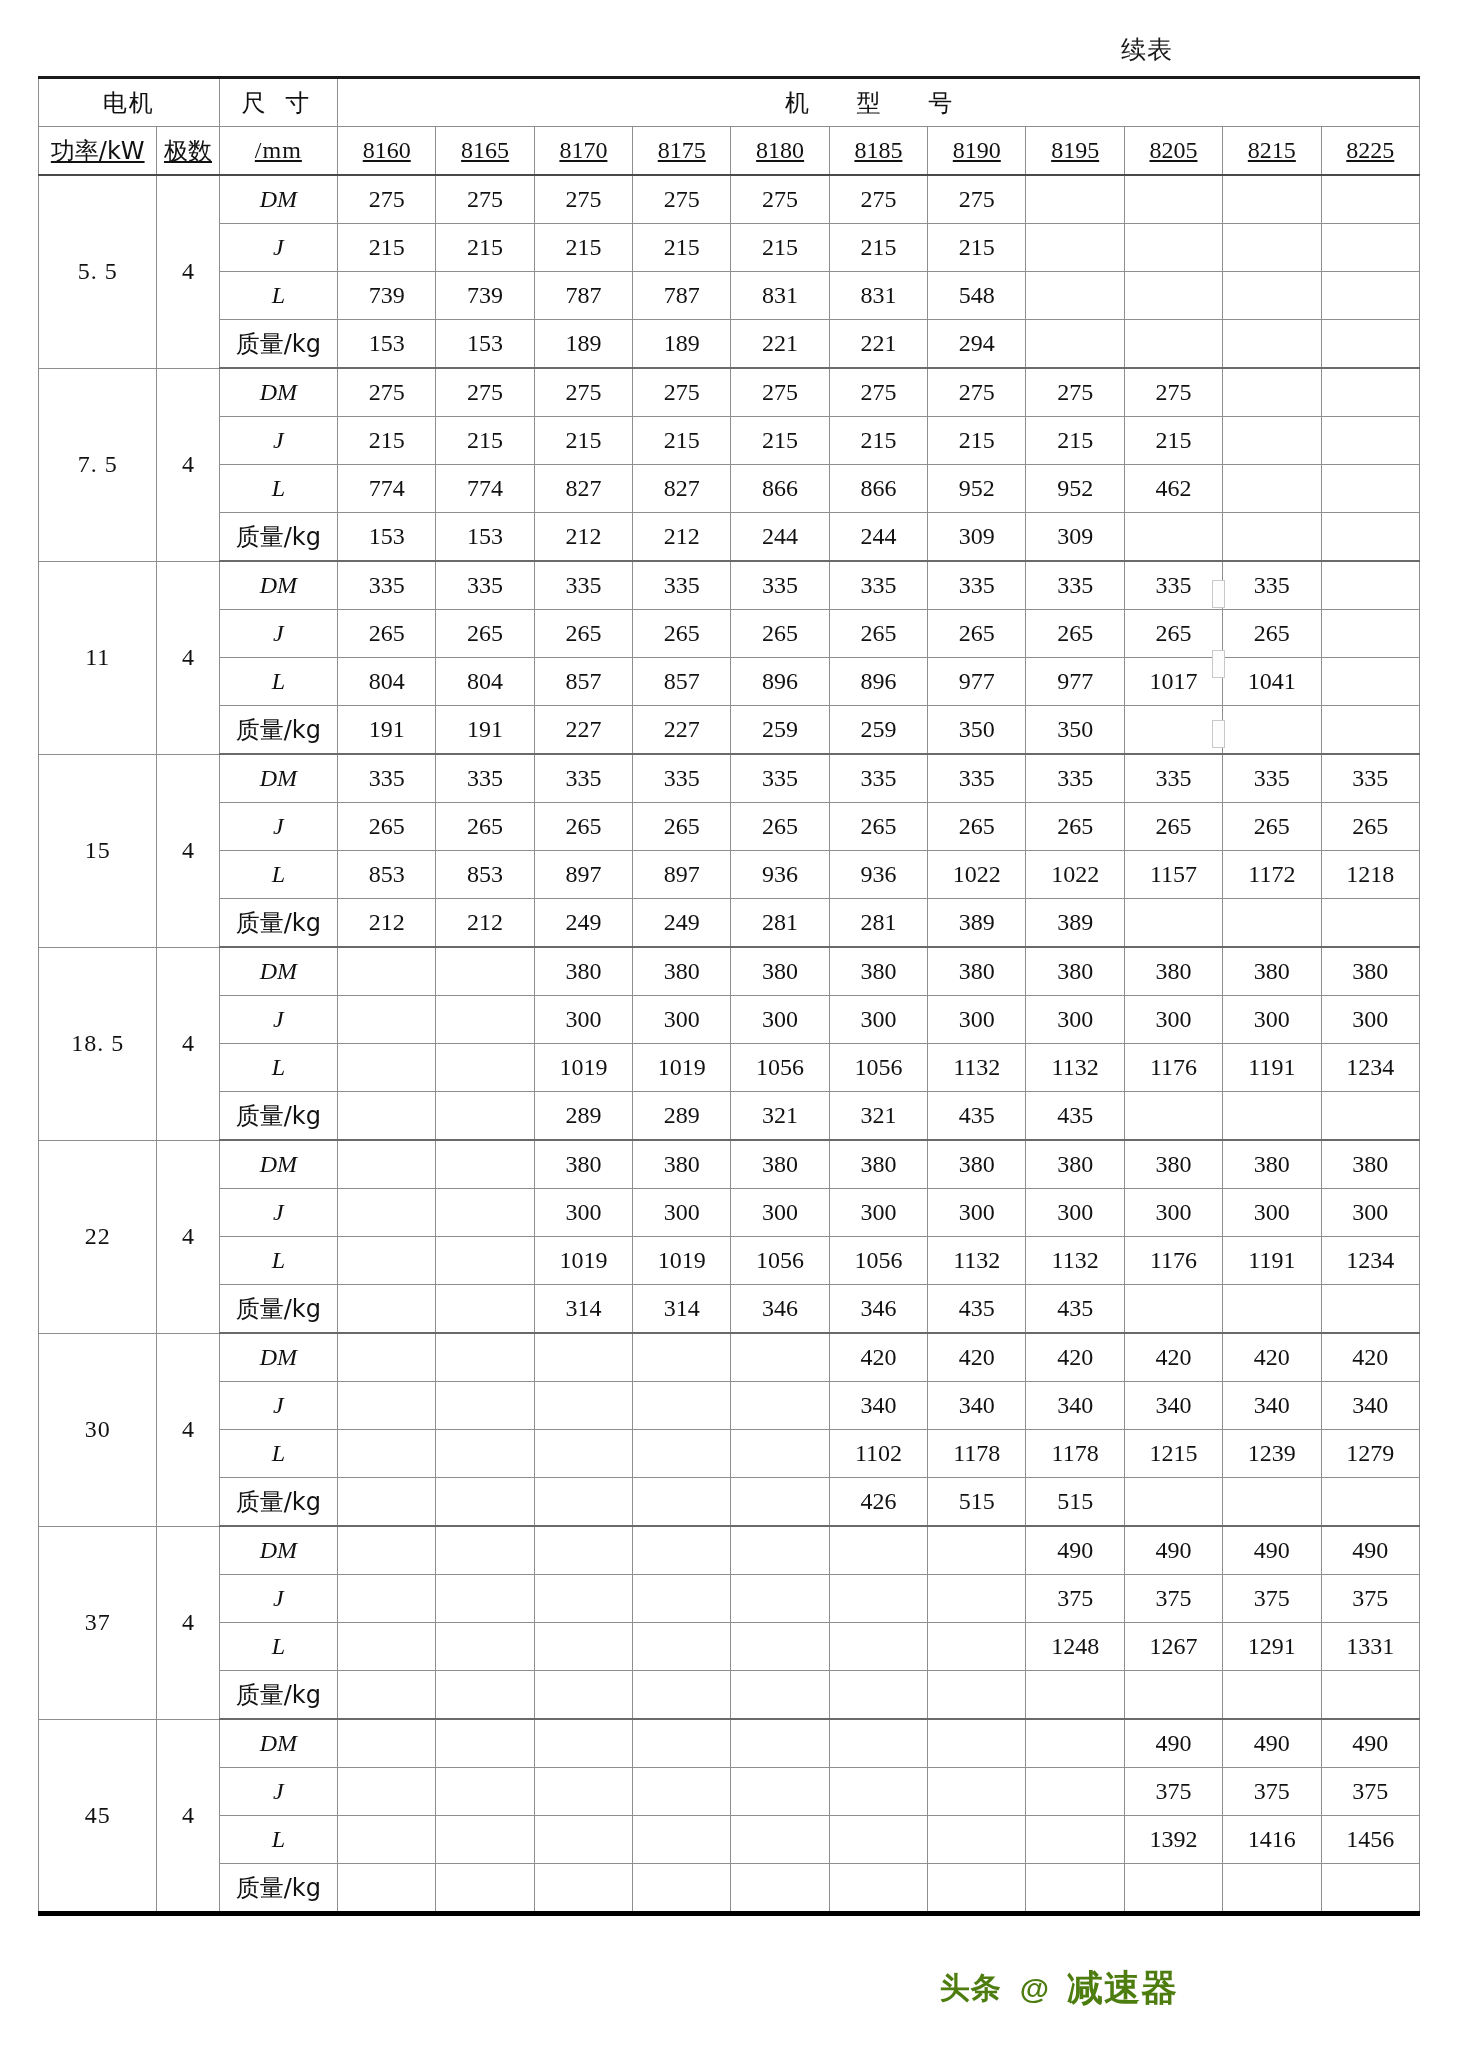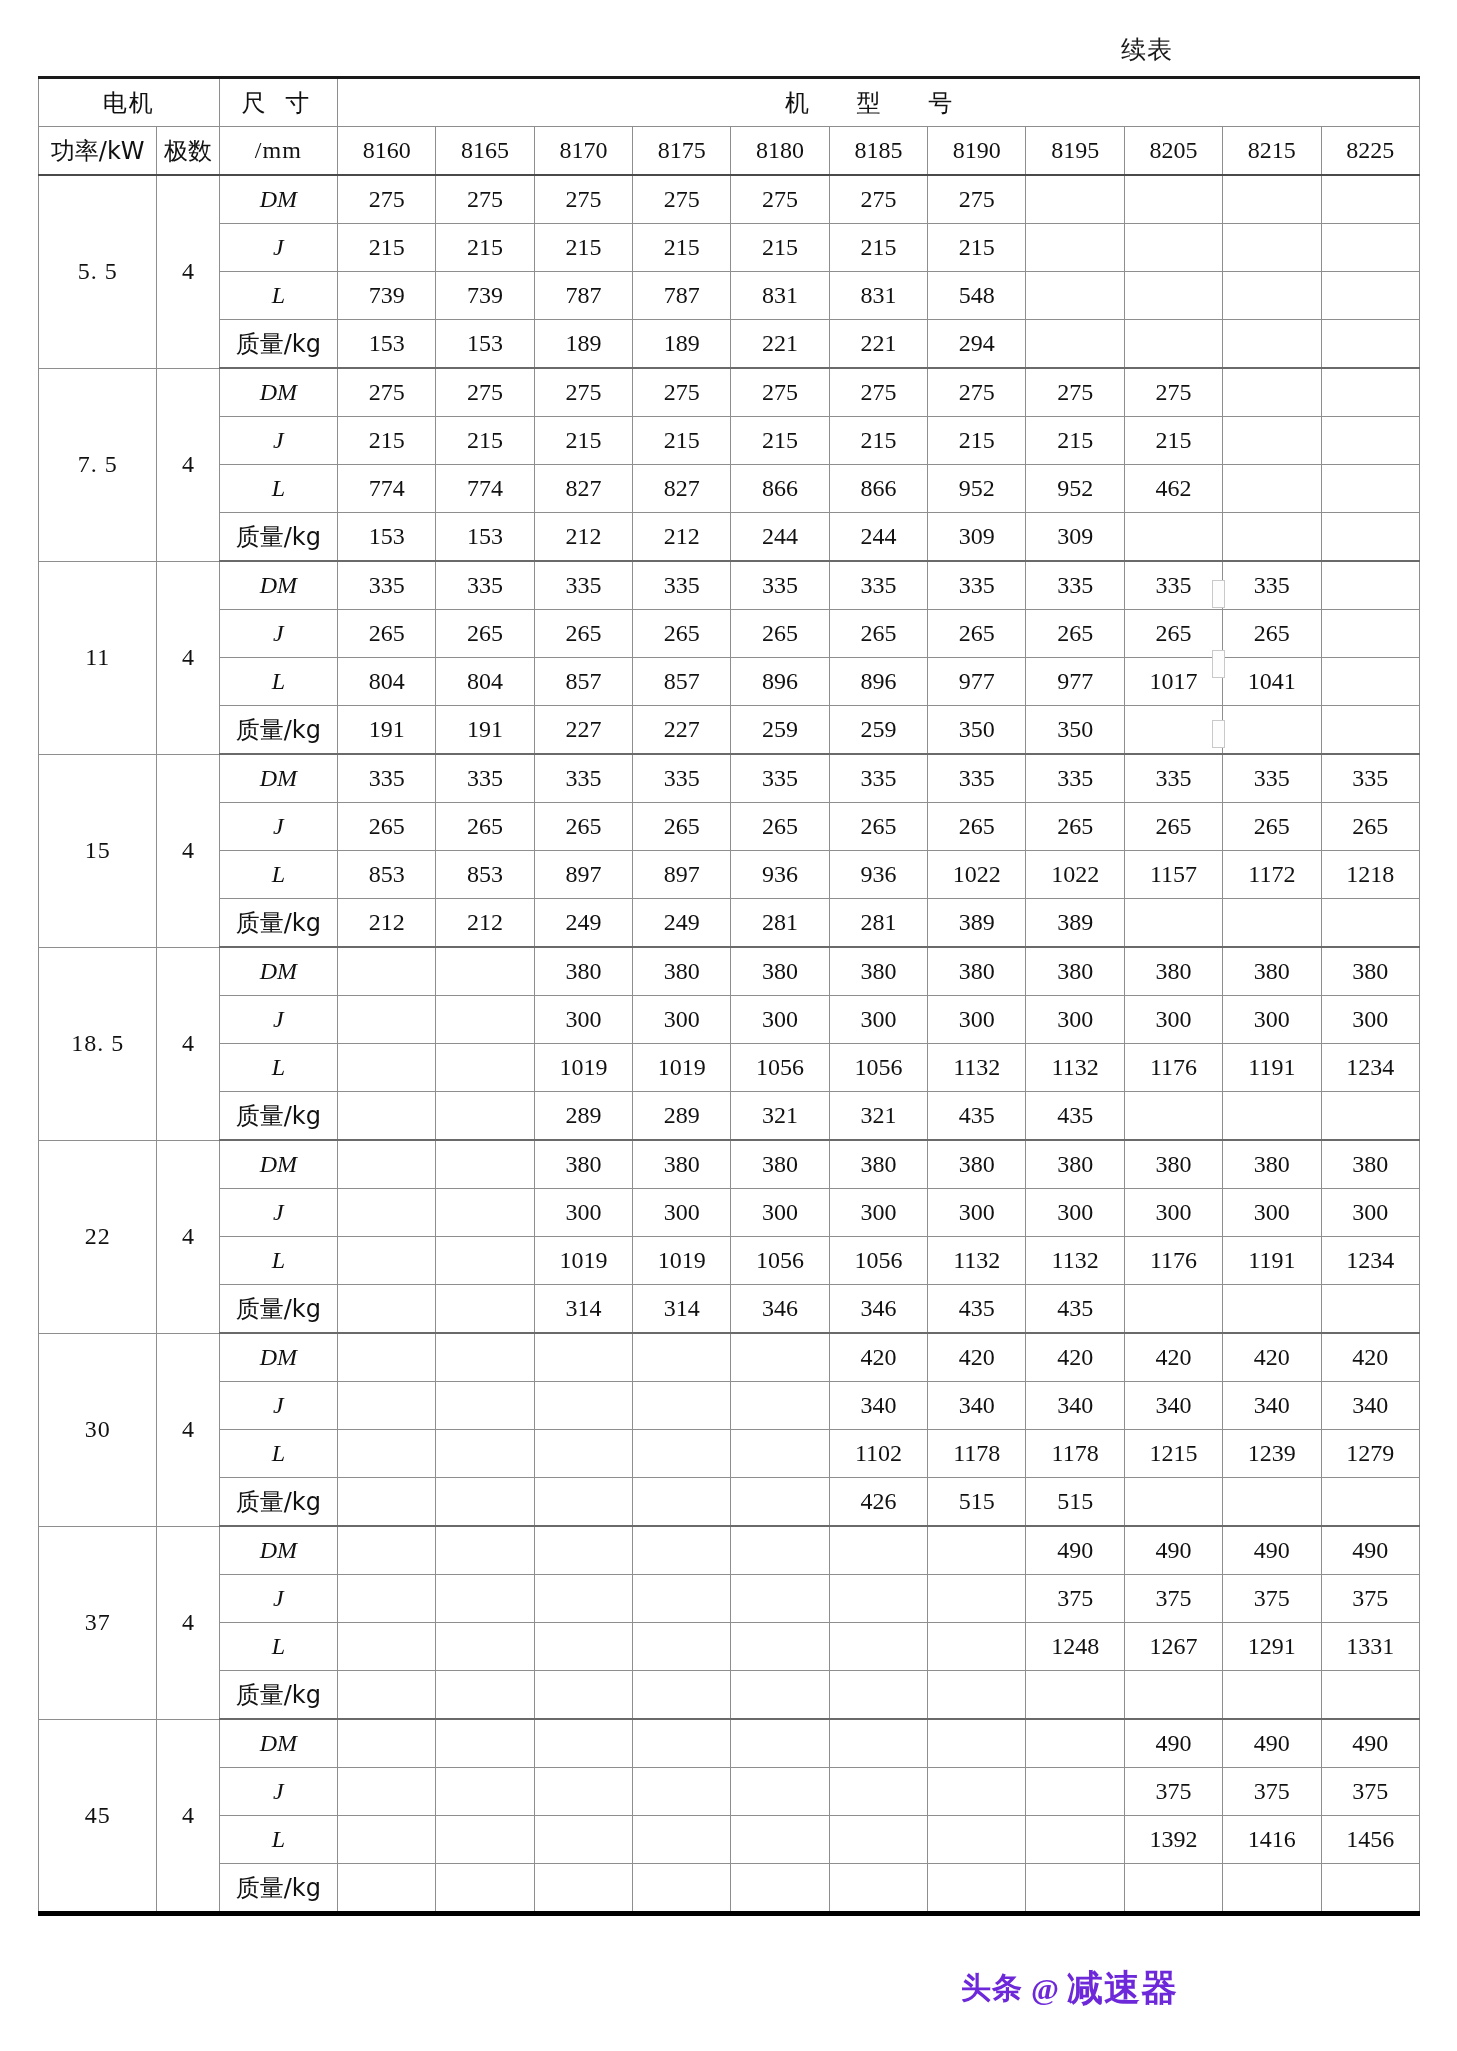--- a/index.html
+++ b/index.html
@@ -52,20 +52,21 @@
   
   table.spec {
     border-top: 3px solid #1a1a1a;
     border-bottom: 5px solid #000000;
   }
   tr.header-top td {
     border-top: none;
   }
   tr.header-bottom td {
     border-bottom: 2px solid #4a4a4a;
+    text-decoration: underline;
   }
   tr.block-last td {
     border-bottom: 2px solid #6a6a6a;
   }
   tr.last-row td {
     border-bottom: none;
   }
 
   .col-power  { width: 118px; }
   .col-poles  { width: 62px; }
@@ -89,23 +90,23 @@
     font-family: "DejaVu Sans", sans-serif;
   }
   .power-val { font-size: 24px; letter-spacing: 1px; }
 
   .watermark {
     position: absolute;
     bottom: 38px;
     right: 50px;
     display: flex;
     align-items: center;
-    gap: 8px;
-    font-family: Liberation Serif, serif;
-    color: #6d28d9;
+    gap: 18px;
+    font-family: Liberation Sans, sans-serif;
+    color: #4d7c0f;
   }
   .watermark .wm-toutiao {
     font-size: 30px;
     font-weight: bold;
     letter-spacing: 1px;
   }
   .watermark .wm-at {
     font-size: 30px;
     font-weight: bold;
   }

